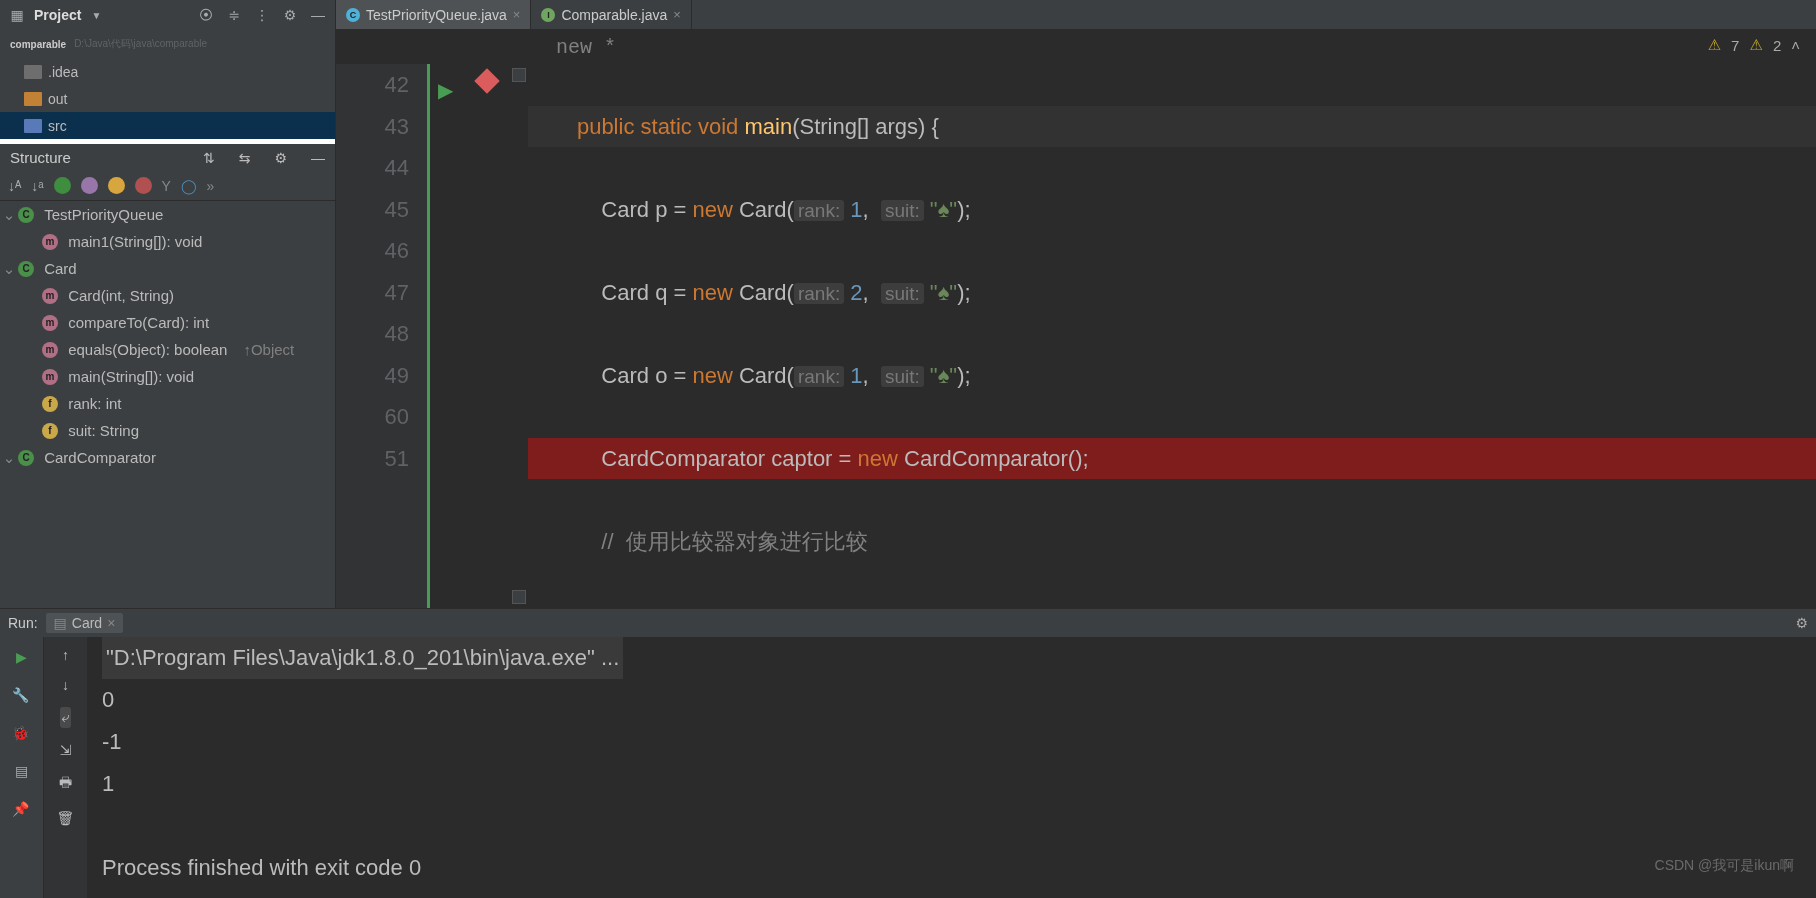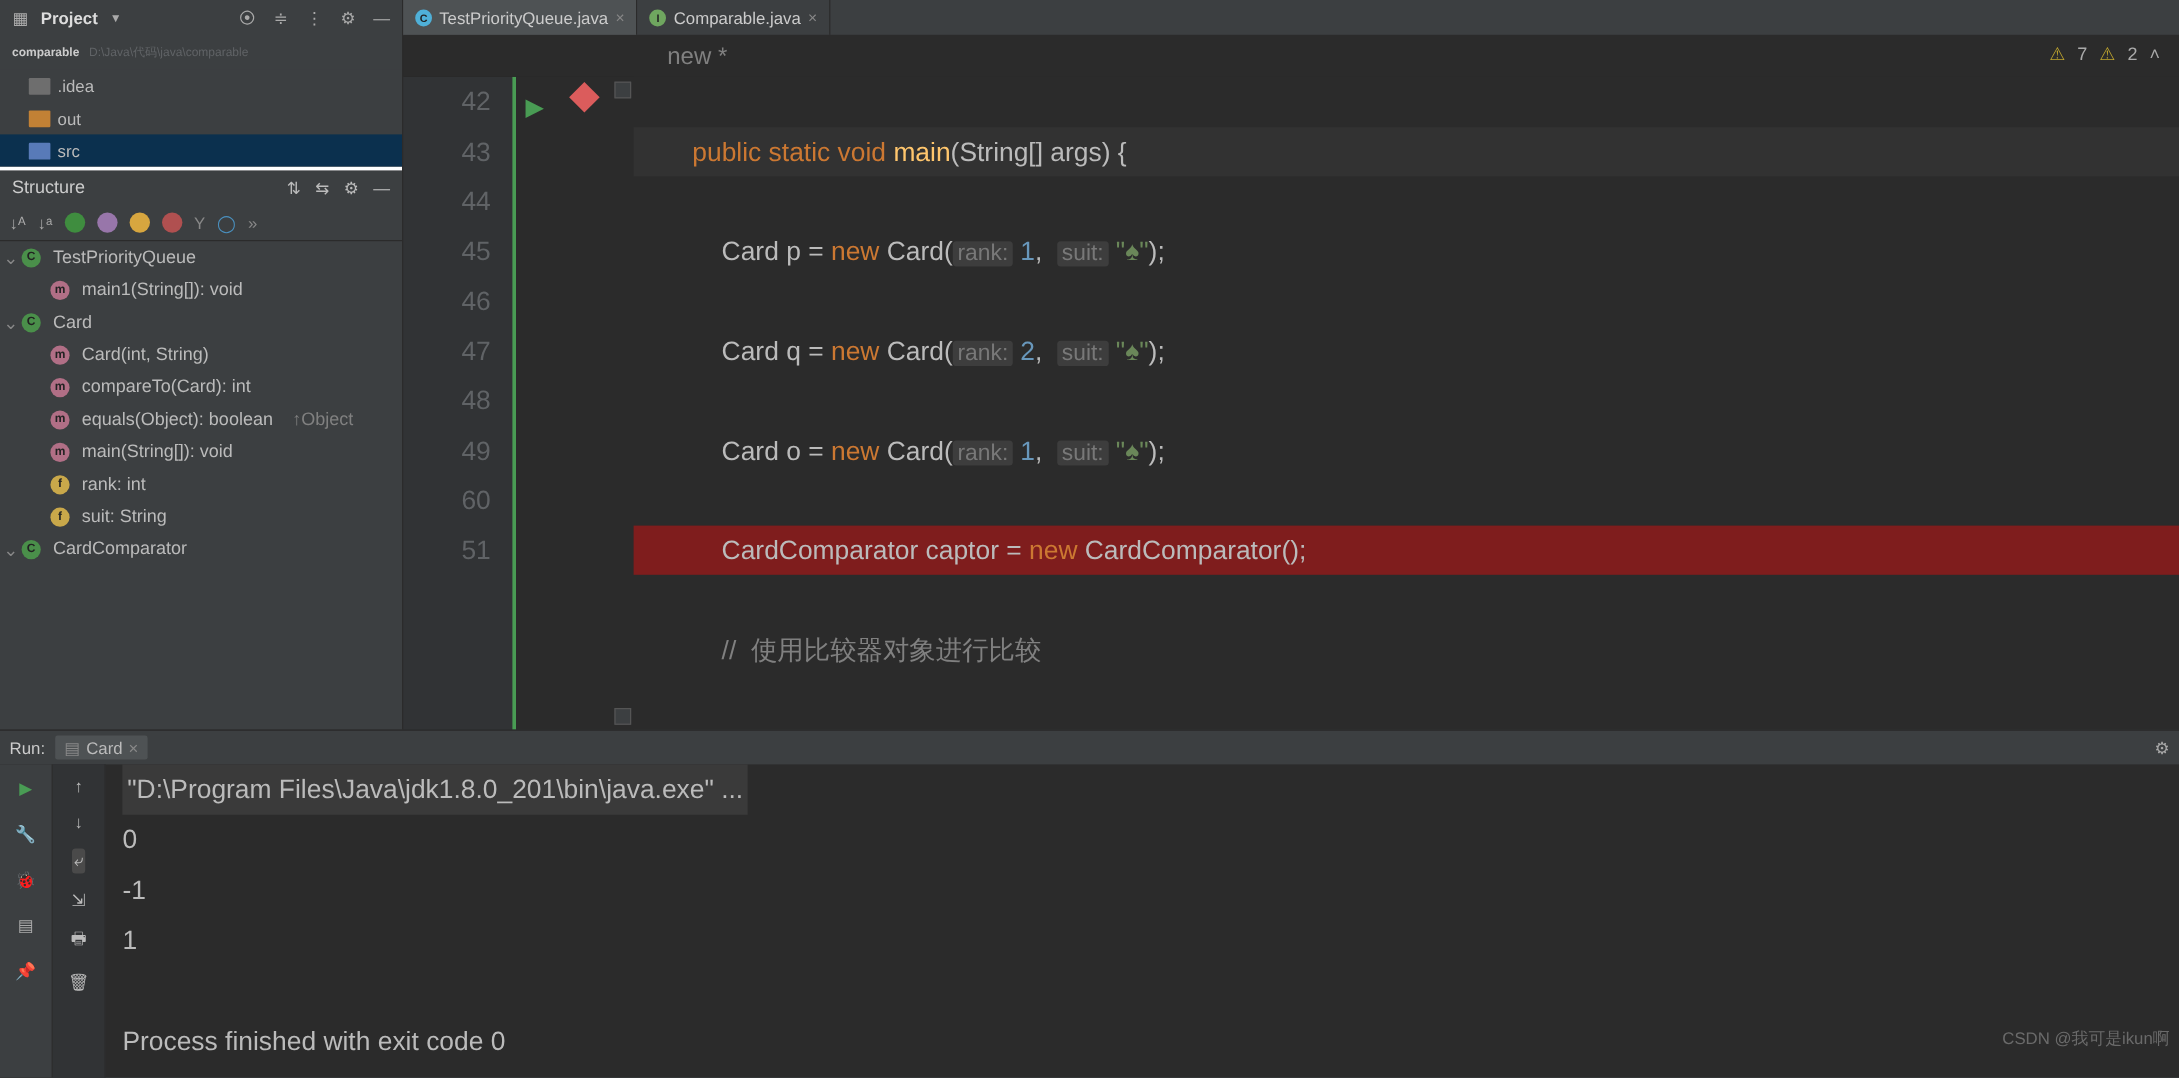--- a/index.html
+++ b/index.html
@@ -38,21 +38,21 @@
   .proj-header .spacer{flex:1}
   .breadcrumb{height:28px;display:flex;align-items:center;padding:0 10px;color:#ccc;font-size:10px;overflow:hidden;white-space:nowrap}
   .breadcrumb .path{color:var(--text-faint);margin-left:8px}
   .proj-tree{flex:0 0 auto;overflow:hidden;background:var(--panel)}
   .tree-row{display:flex;align-items:center;height:27px;padding-left:24px;cursor:pointer}
   .tree-row.sel{background:#0b304e}
   .tree-row .fld-ico{width:18px;height:14px;margin-right:6px}
   .fld-ico.grey{background:#6e6e6e;border-radius:1px}
   .fld-ico.orange{background:#c28135;border-radius:1px}
   .fld-ico.blue{background:#587ab8;border-radius:1px}
-  .structure-hdr{height:32px;display:flex;align-items:center;padding:0 10px;border-top:3px solid #ffffff;gap:12px}
+  .structure-hdr{height:32px;display:flex;align-items:center;padding:0 10px;border-top:5px solid #ffffff;gap:24px}
   .structure-hdr .title{flex:1;color:#ccc;font-size:15px}
   .tool-row{height:30px;display:flex;align-items:center;padding:0 8px;gap:10px;border-bottom:1px solid #2b2b2b}
   .tool-row .circ{width:17px;height:17px;border-radius:50%}
   .circ.green{background:#3f8d3f}
   .circ.purple{background:#9876aa}
   .circ.yellow{background:#d7a63f}
   .circ.red{background:#b05050}
   .struct-tree{flex:1;overflow:hidden;font-size:15px}
   .s-row{display:flex;align-items:center;height:27px;white-space:nowrap;overflow:hidden}
   .s-row .arrow{width:18px;color:#888;text-align:center}
@@ -62,21 +62,21 @@
   .ik.f{background:#c9a84a}
   .s-row .dim{color:var(--text-dim);margin-left:16px}
   
   .editor-col{flex:1;display:flex;flex-direction:column;background:var(--bg);min-width:0}
   .tabs{height:30px;display:flex;background:var(--panel);border-bottom:1px solid #2b2b2b}
   .tab{display:flex;align-items:center;padding:0 10px;gap:6px;border-right:1px solid #2b2b2b;color:#ccc;font-size:14px;cursor:pointer}
   .tab.active{background:var(--tab-active)}
   .tab .fico{width:14px;height:14px;border-radius:50%;display:flex;align-items:center;justify-content:center;font-size:9px;font-weight:bold;color:#222}
   .tab .close{color:#888;font-size:13px}
   .crumb-bar{height:34px;display:flex;align-items:center;padding-left:220px;background:var(--bg);position:relative}
-  .crumb-bar .crumb{color:var(--text-dim);font-size:20px;font-family:Liberation Sans, sans-serif}
+  .crumb-bar .crumb{color:var(--text-dim);font-size:20px;font-family:Liberation Mono, monospace}
   .inspections{position:absolute;right:16px;top:6px;display:flex;align-items:center;gap:10px;color:#aaa;font-size:15px}
   .warn-ico{color:var(--warn)}
   .editor-body{flex:1;display:flex;font-family:Consolas,"Courier New",monospace;font-size:22px;line-height:41.5px;position:relative;overflow:hidden}
   .gutter{width:94px;background:var(--gutter);text-align:right;padding-right:18px;color:var(--gutter-text);position:relative;border-right:3px solid var(--green)}
   .gut-line{height:41.5px}
   .action-col{width:98px;position:relative;background:var(--bg);border-right:0}
   .run-ico{position:absolute;top:6px;left:8px;color:var(--green);font-size:20px}
   .bp-ico{position:absolute;top:8px;left:48px;width:18px;height:18px;background:#db5c5c;transform:rotate(45deg)}
   .fold-start{position:absolute;top:4px;left:82px;width:14px;height:14px;background:var(--bg-dark);border:1px solid #555}
   .fold-end{position:absolute;bottom:4px;left:82px;width:14px;height:14px;background:var(--bg-dark);border:1px solid #555}
@@ -94,21 +94,21 @@
   .run-panel{height:290px;display:flex;flex-direction:column;border-top:1px solid #2b2b2b;background:var(--bg)}
   .run-hdr{height:28px;display:flex;align-items:center;background:var(--panel);padding:0 8px;gap:8px}
   .run-hdr .title{color:#ccc}
   .run-tab{display:flex;align-items:center;gap:5px;background:var(--tab-active);padding:2px 8px;border-radius:2px}
   .run-body{flex:1;display:flex}
   .run-tools{width:44px;display:flex;flex-direction:column;align-items:center;padding-top:10px;gap:18px;background:var(--panel);border-right:1px solid #2b2b2b}
   .run-tools .tico{width:20px;height:20px;color:#aaa;display:flex;align-items:center;justify-content:center;cursor:pointer}
   .run-tools2{width:44px;display:flex;flex-direction:column;align-items:center;padding-top:10px;gap:14px;background:var(--bg-darker);border-right:1px solid #2b2b2b}
   .console{flex:1;font-family:Consolas,monospace;font-size:22px;line-height:42px;padding:0 14px;color:var(--text);position:relative}
   .console .cmdline{background:#3a3a3a;display:inline-block;padding:0 4px}
-  .watermark{position:absolute;right:8px;bottom:12px;color:#6a6a6a;font-size:14px}
+  .watermark{position:absolute;right:22px;bottom:12px;color:#6a6a6a;font-size:14px}
 </style>
 </head>
 <body>
 
 <div class="root">
 
   <div class="main-area">
 
     <div class="left-col">
       <div class="proj-header">

